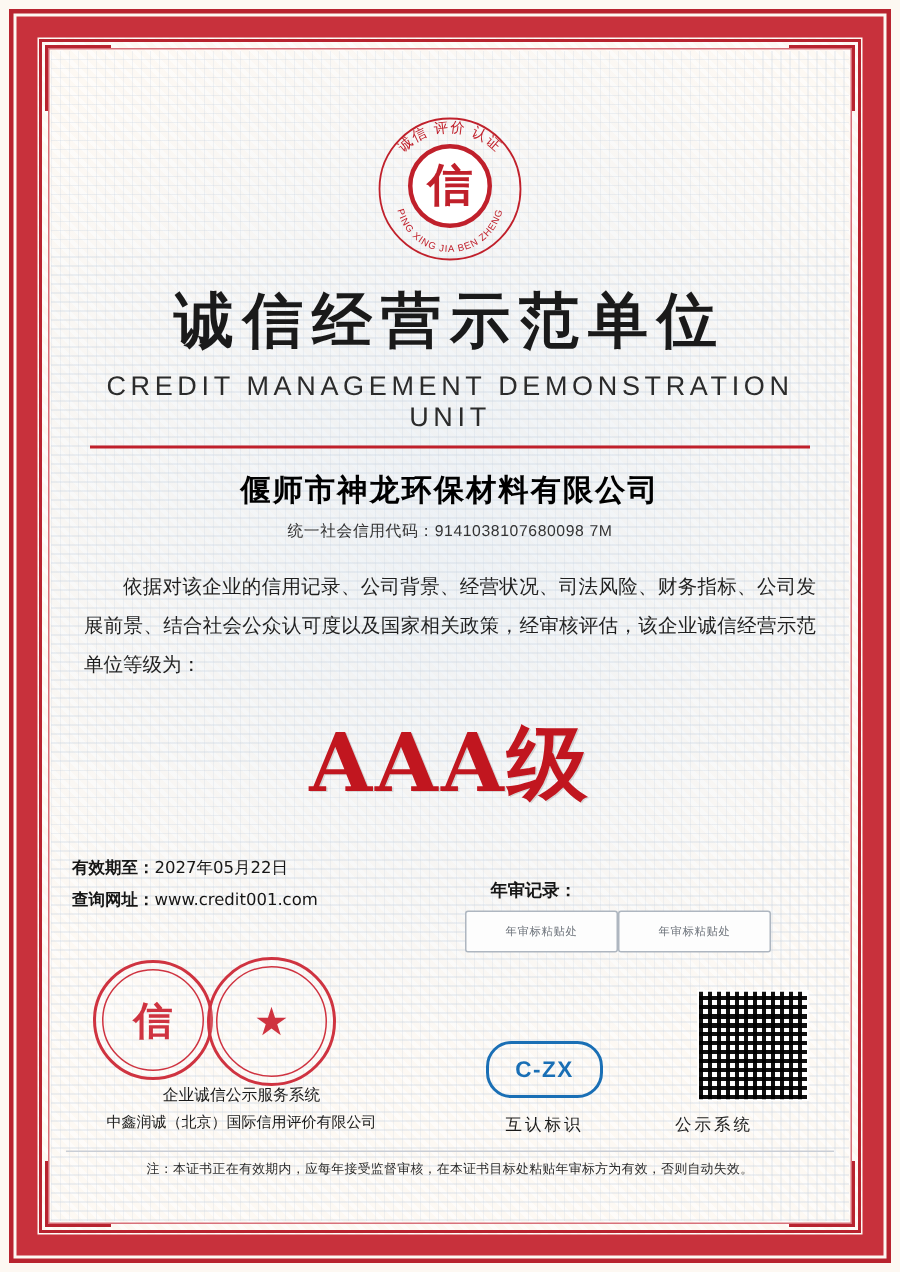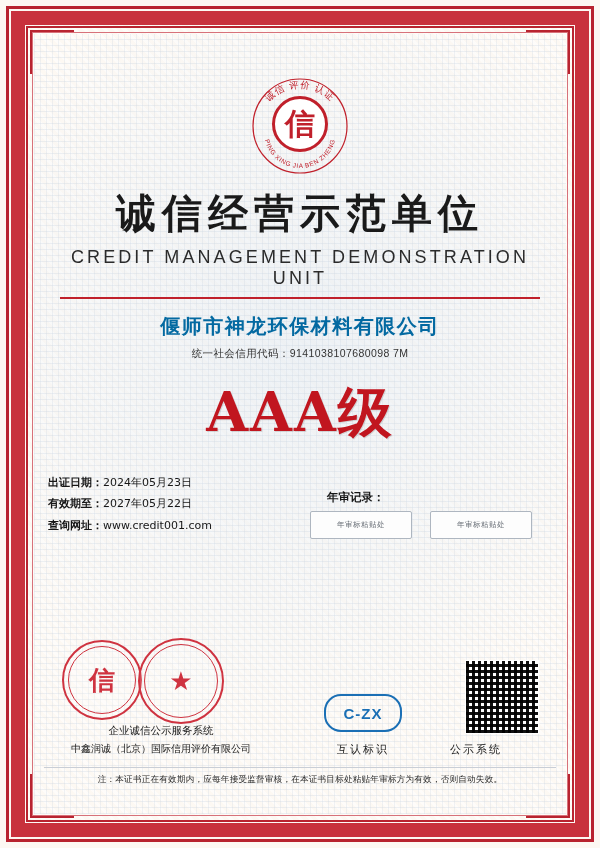--- a/index.html
+++ b/index.html
@@ -153,21 +153,21 @@
     text-align: right;
     color: #c0202b;
     font-size: 11px;
     margin-top: 8px;
     padding-right: 6px;
     letter-spacing: 0.3px;
   }
 
   .company {
     text-align: center;
-    color: #0369a1;
+    color: #000000;
     font-size: 20px;
     font-weight: bold;
     margin-top: 14px;
     letter-spacing: 1.5px;
     font-family: Liberation Sans, sans-serif;
   }
   .uscc {
     text-align: center;
     color: #333;
     font-size: 10.5px;
@@ -218,21 +218,20 @@
     font-size: 11.5px;
     font-weight: bold;
     color: #161616;
     font-family: "DejaVu Sans", sans-serif;
     margin-bottom: 6px;
     padding-left: 4px;
     margin-left: 13px;
   }
   .stamp-slots {
     display: flex;
-    gap: 18px;
     text-align: center;
   }
   .stamp-slot {
     width: 100px;
     height: 26px;
     border: 1px solid #aeb6c0;
     border-radius: 2px;
     background: #fdfdfd;
     display: flex;
     align-items: center;
@@ -411,28 +410,26 @@
     <div class="title-cn">诚信经营示范单位</div>
     <div class="title-en">CREDIT MANAGEMENT DEMONSTRATION UNIT</div>
     <div class="title-rule"></div>
 
 
     <div class="company">偃师市神龙环保材料有限公司</div>
     <div class="uscc">
       <span>统一社会信用代码：</span><span>9141038107680098 7M</span>
     </div>
 
+    <div class="body-text">依据对该企业的信用记录、公司背景、经营状况、司法风险、财务指标、公司发展前景、结合社会公众认可度以及国家相关政策，经审核评估，该企业诚信经营示范单位等级为：</div>
 
     <div class="grade">AAA级</div>
 
     <div class="meta">
       <div class="meta-left">
-        <div>
-          <span class="lbl">出证日期：</span><span>2024年05月23日</span>
-        </div>
         <div>
           <span class="lbl">有效期至：</span><span>2027年05月22日</span>
         </div>
         <div>
           <span class="lbl">查询网址：</span><span>www.credit001.com</span>
         </div>
       </div>
       <div class="meta-right">
         <div class="annual-title">年审记录：</div>
         <div class="stamp-slots">

